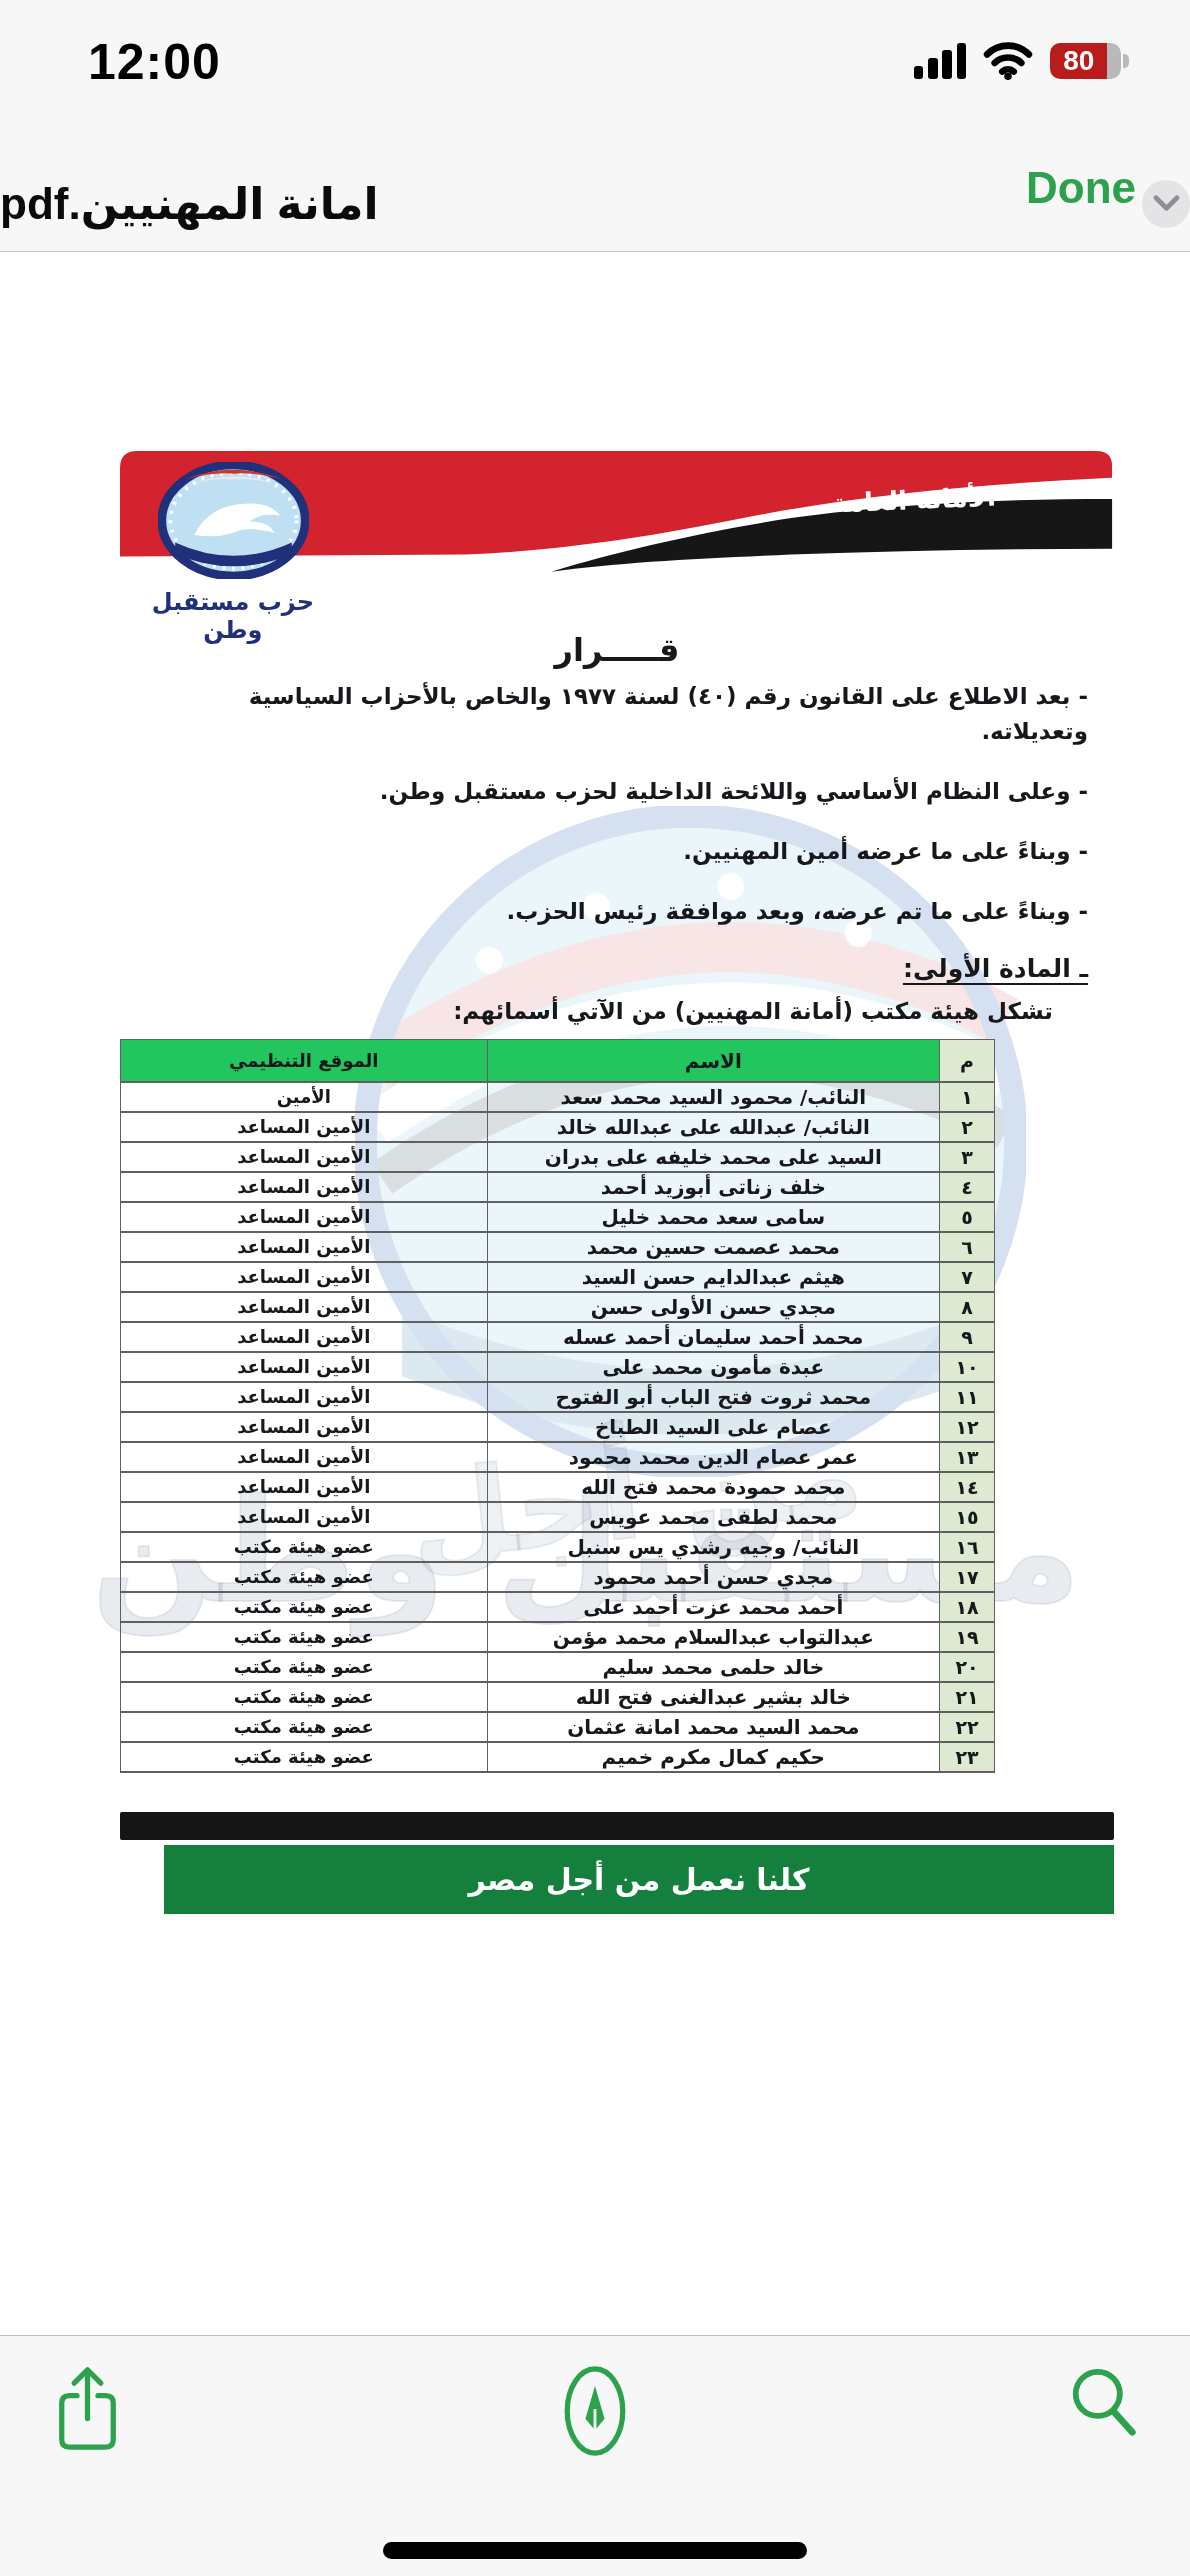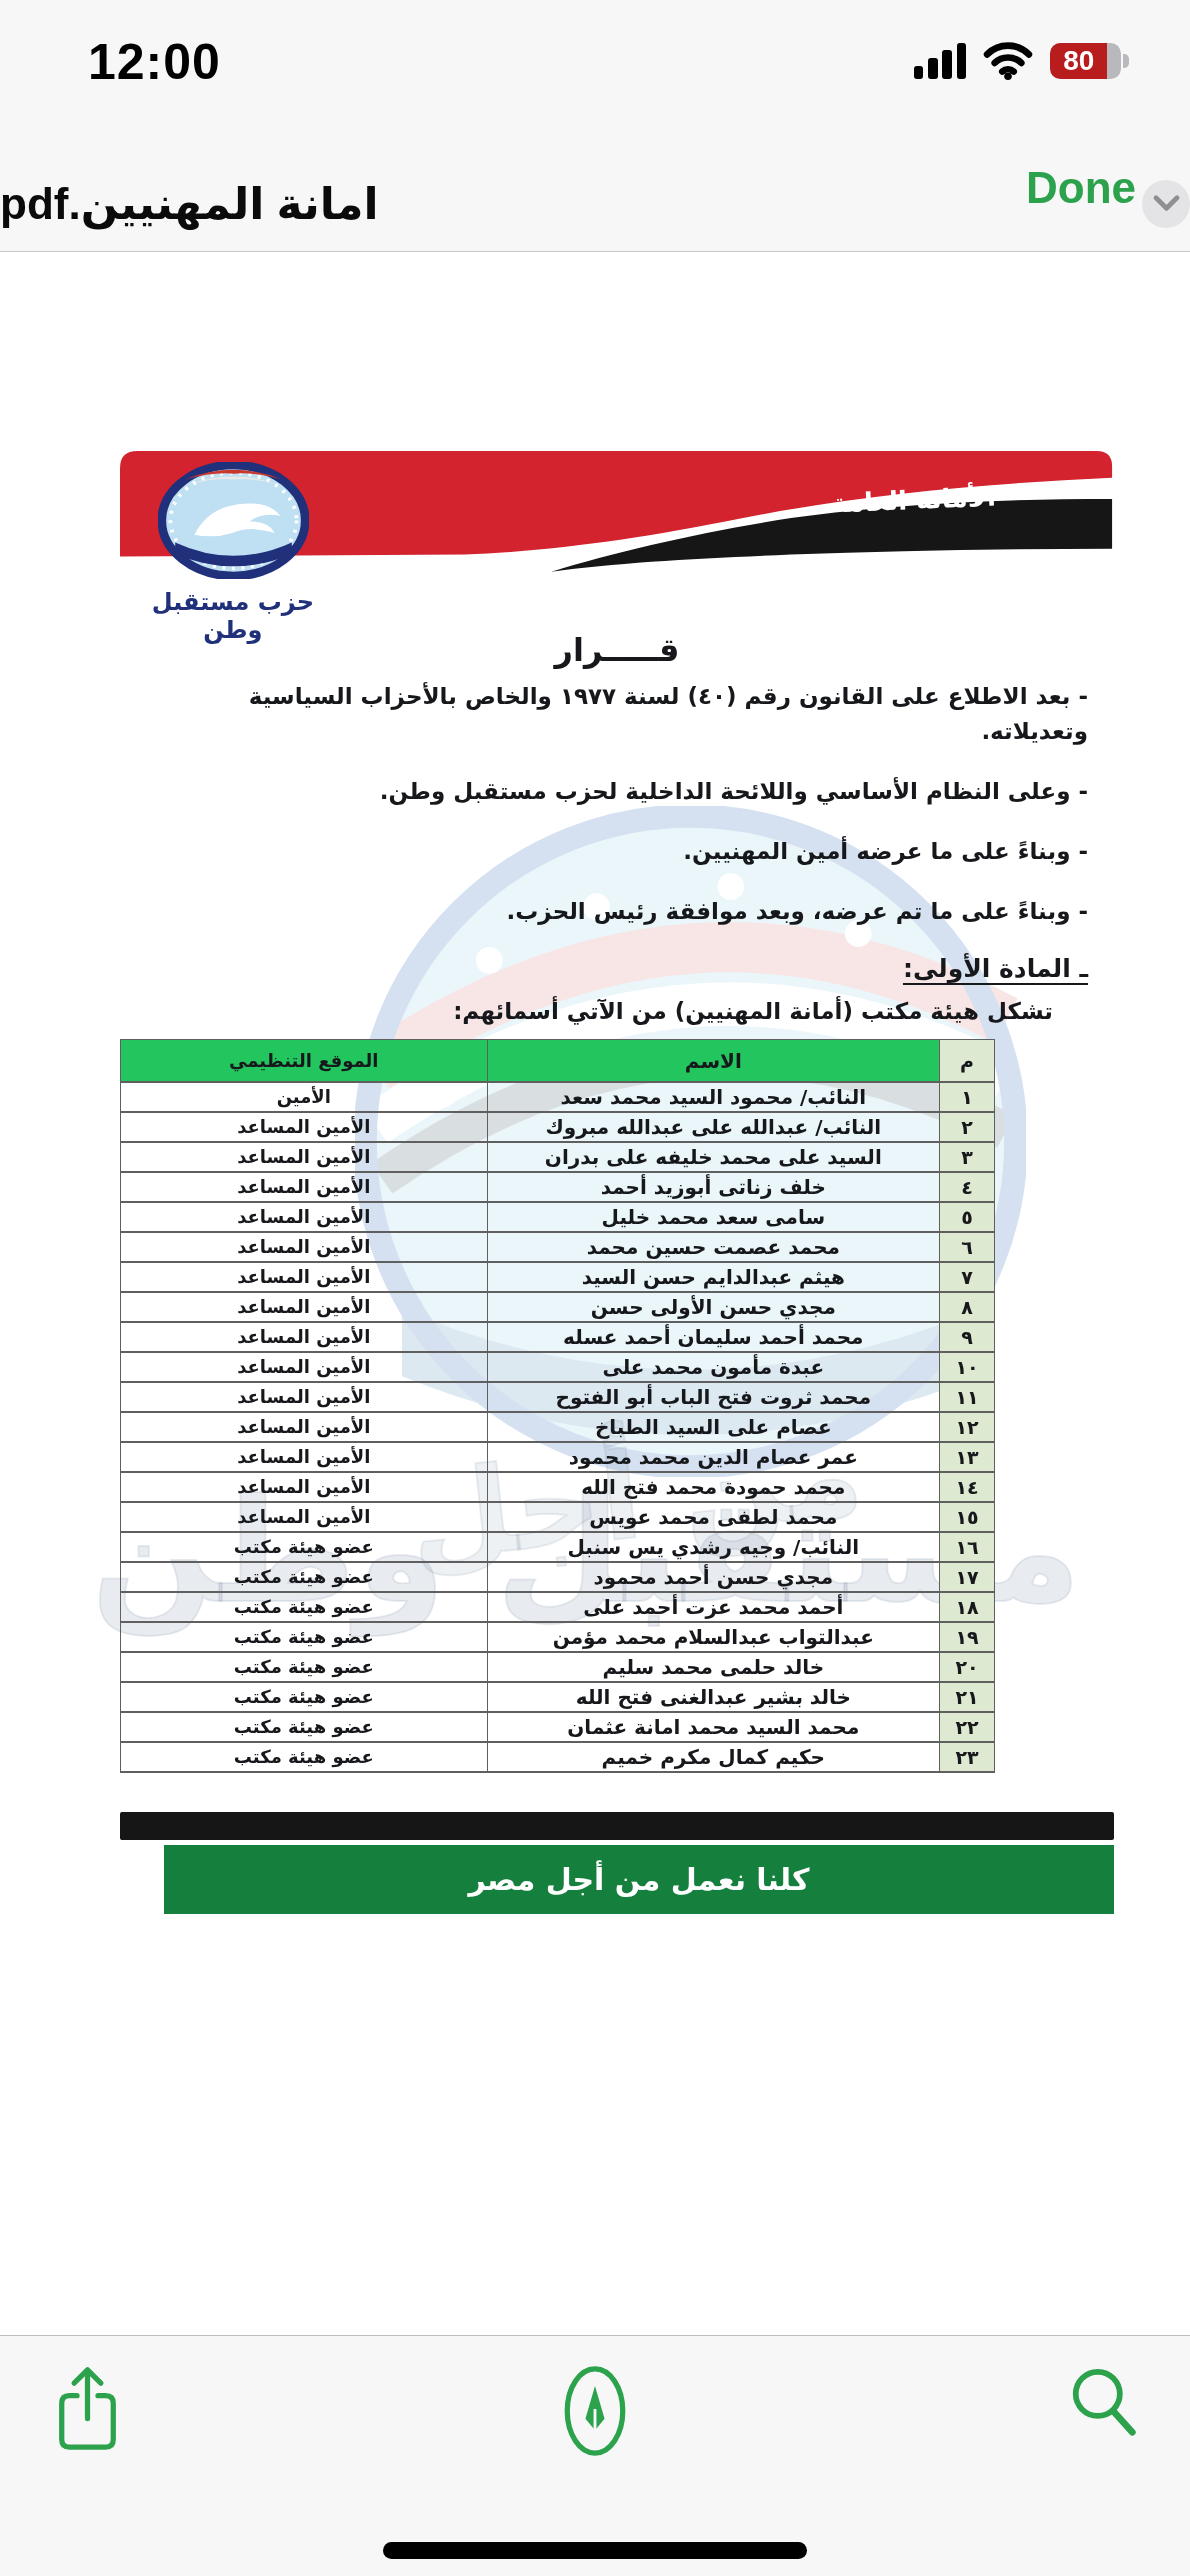--- a/index.html
+++ b/index.html
@@ -195,21 +195,21 @@
           </tr>
         </thead>
         <tbody>
             <tr>
     <td class="col-idx">١</td>
     <td class="col-name">النائب/ محمود السيد محمد سعد</td>
     <td class="col-pos">الأمين</td>
   </tr>
             <tr>
     <td class="col-idx">٢</td>
-    <td class="col-name">النائب/ عبدالله على عبدالله مبروك</td>
+    <td class="col-name">النائب/ عبدالله على عبدالله خالد</td>
     <td class="col-pos">الأمين المساعد</td>
   </tr>
             <tr>
     <td class="col-idx">٣</td>
     <td class="col-name">السيد على محمد خليفه على بدران</td>
     <td class="col-pos">الأمين المساعد</td>
   </tr>
             <tr>
     <td class="col-idx">٤</td>
     <td class="col-name">خلف زناتى أبوزيد أحمد</td>

